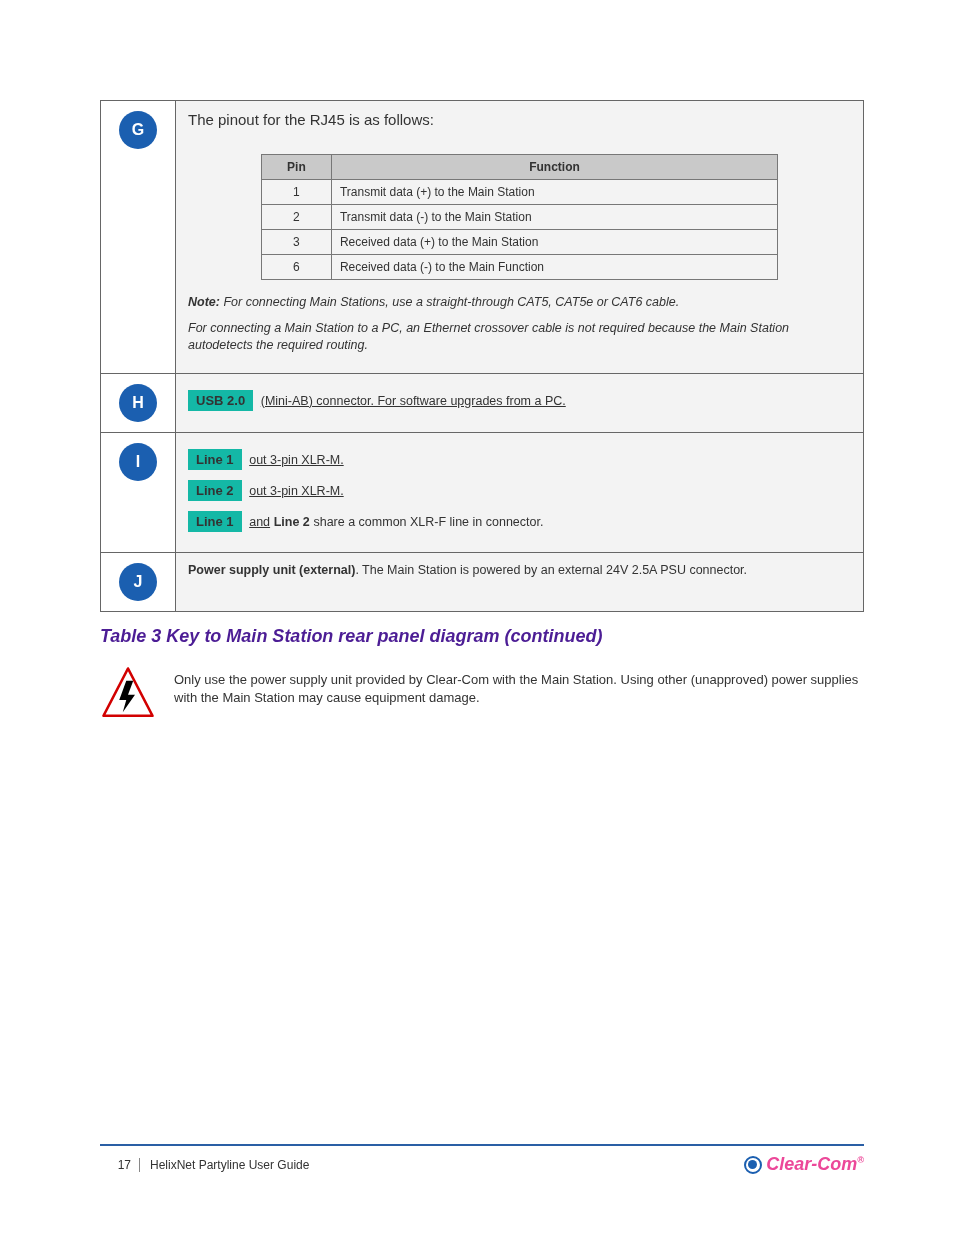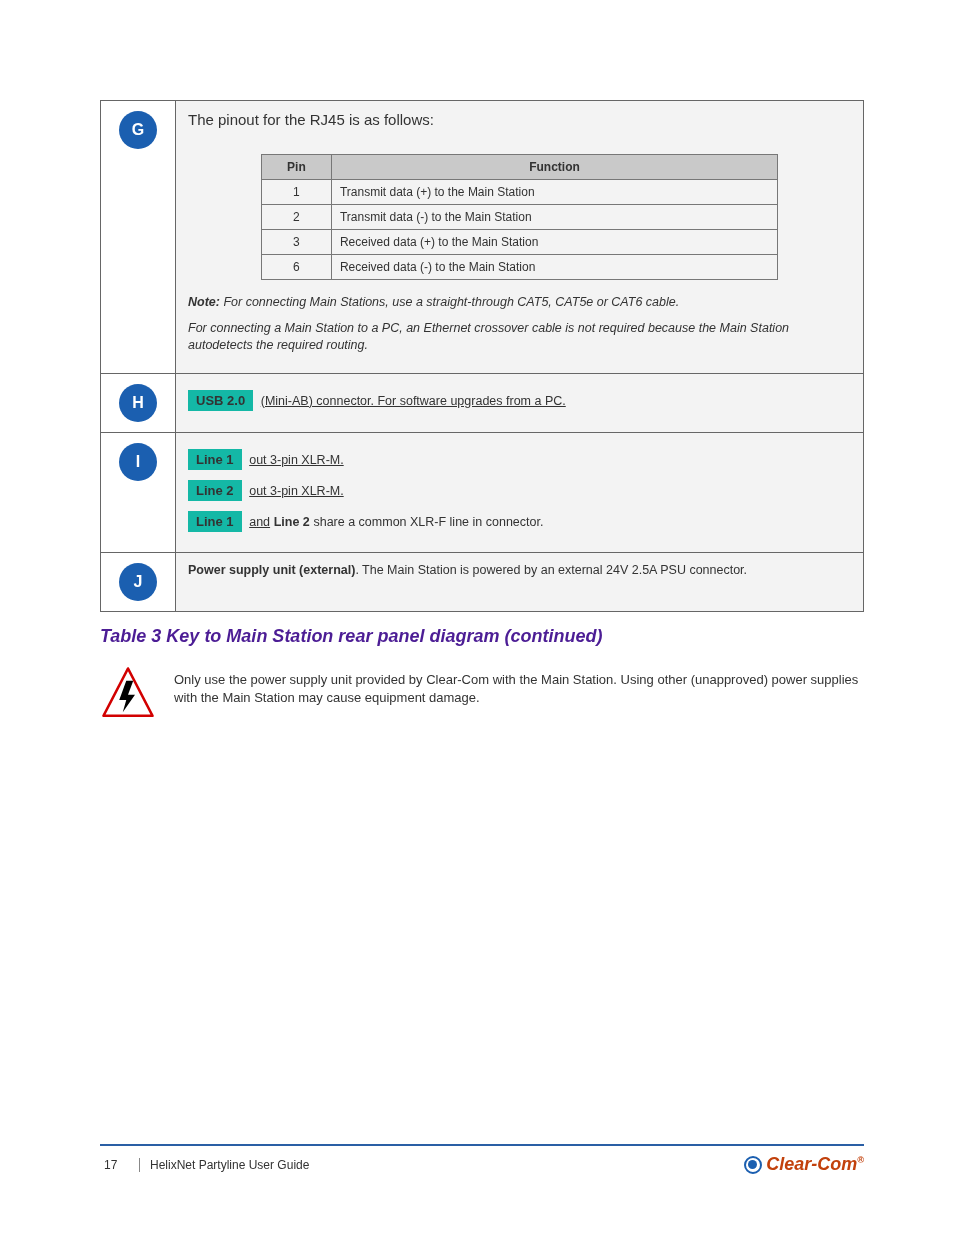--- a/index.html
+++ b/index.html
@@ -103,30 +103,30 @@
     border-top: 2px solid #2a5fa5;
     padding-top: 8px;
     display: flex;
     align-items: center;
     font-size: 12px;
     color: #333;
   }
   .footer .pg {
     width: 40px;
     border-right: 1px solid #888;
-    text-align: left;
+    text-align: right;
     padding-left: 4px;
     padding-right: 8px;
   }
   .footer .doc { padding-left: 10px; flex: 1; }
   .footer .logo {
     display: flex;
     align-items: center;
     gap: 4px;
-    color: #c2410c;
+    color: #ec4899;
     font-weight: bold;
     font-style: italic;
     font-size: 18px;
   }
   .footer .logo-icon {
     width: 18px; height: 18px;
     border: 2px solid #1b5fb0;
     border-radius: 50%;
     position: relative;
   }
@@ -171,21 +171,21 @@
           <tr>
             <td class="pin">2</td>
             <td>Transmit data (-) to the Main Station</td>
           </tr>
           <tr>
             <td class="pin">3</td>
             <td>Received data (+) to the Main Station</td>
           </tr>
           <tr>
             <td class="pin">6</td>
-            <td>Received data (-) to the Main Station</td>
+            <td>Received data (-) to the Main Function</td>
           </tr>
         </tbody>
             </table>
         <div class="note-row">
           <p><span class="bold">Note:</span><span> For connecting Main Stations, use a straight-through CAT5, CAT5e or CAT6 cable.</span></p>
           <p>For connecting a Main Station to a PC, an Ethernet crossover cable is not required because the Main Station autodetects the required routing.</p>
         </div>
       </td>
     </tr>
 

